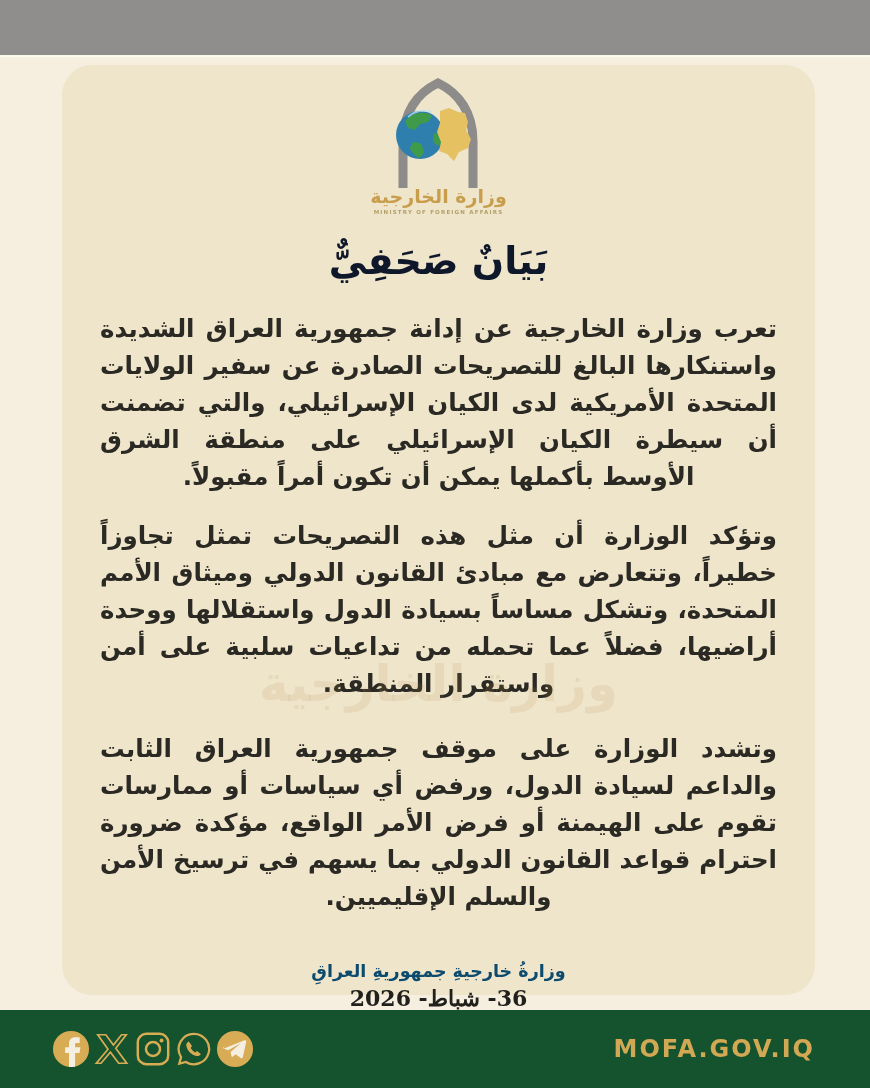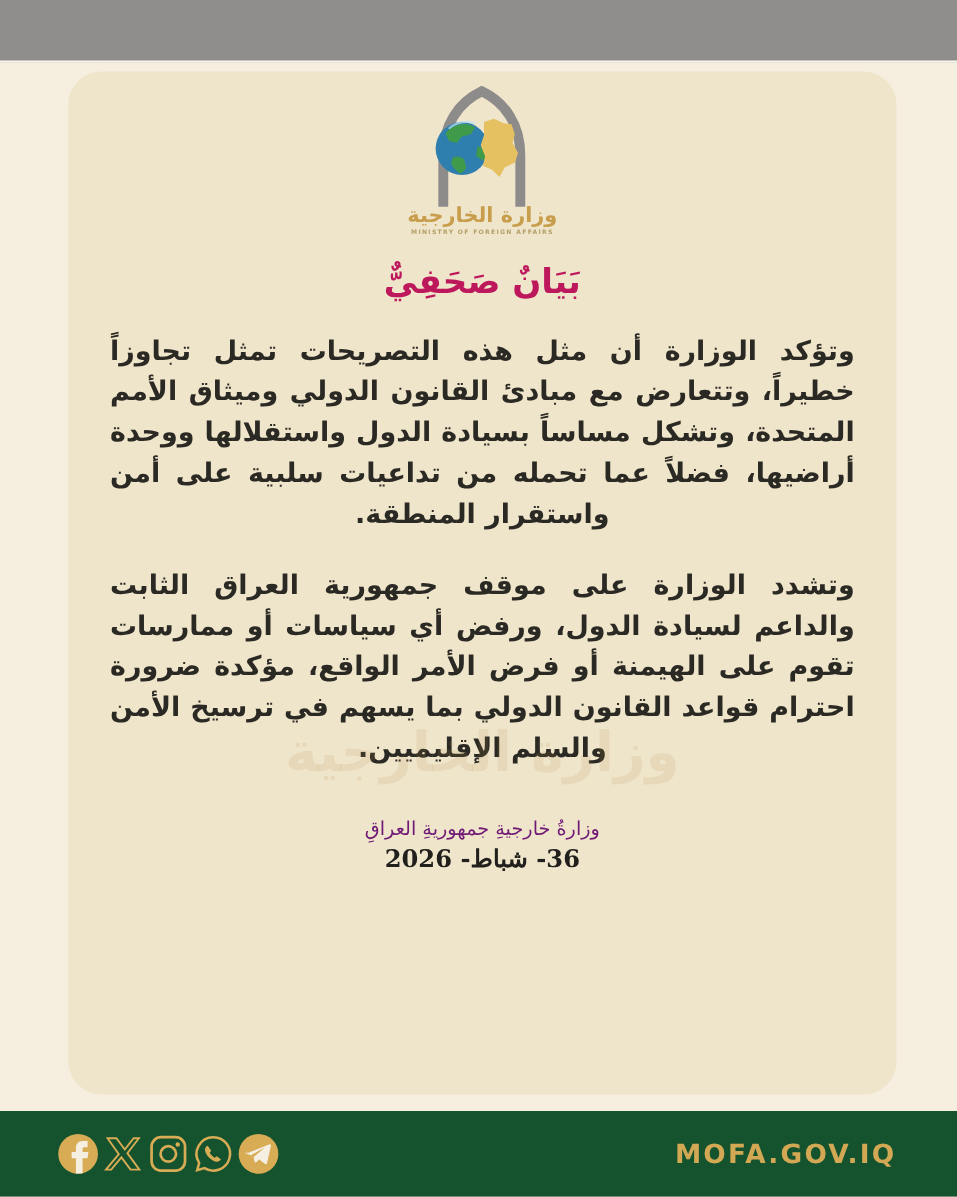--- a/index.html
+++ b/index.html
@@ -37,21 +37,21 @@
     color:#c89e4d; font-weight:bold; font-size:19px;
     margin-top:-4px; direction:rtl;
   }
   .logo-en {
     color:#b3a068; font-size:5.5px; letter-spacing:1.2px; margin-top:2px;
     font-weight:bold;
   }
   
   .title {
     margin-top:20px;
-    font-size:31px; font-weight:bold; color:#be185d;
+    font-size:38px; font-weight:bold; color:#0f172a;
     direction:rtl; line-height:1.4;
   }
   
   .para {
     direction:rtl;
     width:100%;
     padding:0 38px;
     font-size:24.5px; font-weight:700;
     line-height:37px;
     color:#2b2923;
@@ -66,22 +66,22 @@
     top:590px; left:0; right:0;
     text-align:center;
     font-size:50px; font-weight:bold;
     color:rgba(178,140,72,0.14);
     direction:rtl;
     pointer-events:none;
   }
   
   .signature {
     margin-top:46px;
-    font-size:17.5px; font-weight:normal;
-    color:#701a75;
+    font-size:17.5px; font-weight:bold;
+    color:#0c4a6e;
     direction:rtl;
   }
   .date {
     margin-top:4px;
     font-size:22px; font-weight:bold;
     color:#21201d;
     direction:rtl;
     font-family:"DejaVu Serif", serif;
   }
   
@@ -127,20 +127,21 @@
         <path d="M36,40 q10,-9 24,-5" fill="none" stroke="#bfe2ef" stroke-width="2" opacity="0.7"></path>
 
         <path d="M68,34 l9,-3 9,4 7,1 3,9 -2,8 5,9 -3,9 -9,4 -5,9 -7,-7 -8,-3 2,-9 -4,-10 3,-9 z" fill="#e6c162"></path>
       </svg>
       <div class="logo-ar">وزارة الخارجية</div>
       <div class="logo-en">MINISTRY OF FOREIGN AFFAIRS</div>
     </div>
 
     <h1 class="title">بَيَانٌ صَحَفِيٌّ</h1>
 
+    <p class="para">تعرب وزارة الخارجية عن إدانة جمهورية العراق الشديدة واستنكارها البالغ للتصريحات الصادرة عن سفير الولايات المتحدة الأمريكية لدى الكيان الإسرائيلي، والتي تضمنت أن سيطرة الكيان الإسرائيلي على منطقة الشرق الأوسط بأكملها يمكن أن تكون أمراً مقبولاً.</p>
     <p class="para">وتؤكد الوزارة أن مثل هذه التصريحات تمثل تجاوزاً خطيراً، وتتعارض مع مبادئ القانون الدولي وميثاق الأمم المتحدة، وتشكل مساساً بسيادة الدول واستقلالها ووحدة أراضيها، فضلاً عما تحمله من تداعيات سلبية على أمن واستقرار المنطقة.</p>
     <p class="para p3">وتشدد الوزارة على موقف جمهورية العراق الثابت والداعم لسيادة الدول، ورفض أي سياسات أو ممارسات تقوم على الهيمنة أو فرض الأمر الواقع، مؤكدة ضرورة احترام قواعد القانون الدولي بما يسهم في ترسيخ الأمن والسلم الإقليميين.</p>
 
     <div class="signature">وزارةُ خارجيةِ جمهوريةِ العراقِ</div>
     <div class="date">36- شباط- 2026</div>
 
   </div>
 
   <div class="footer">
     <div class="social">

